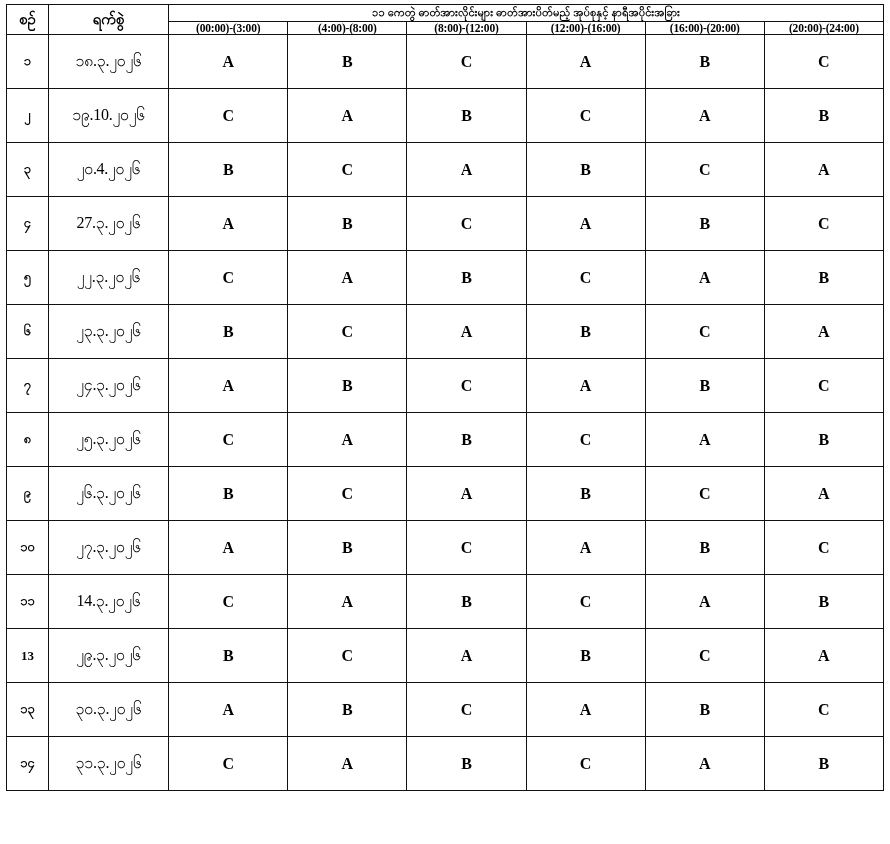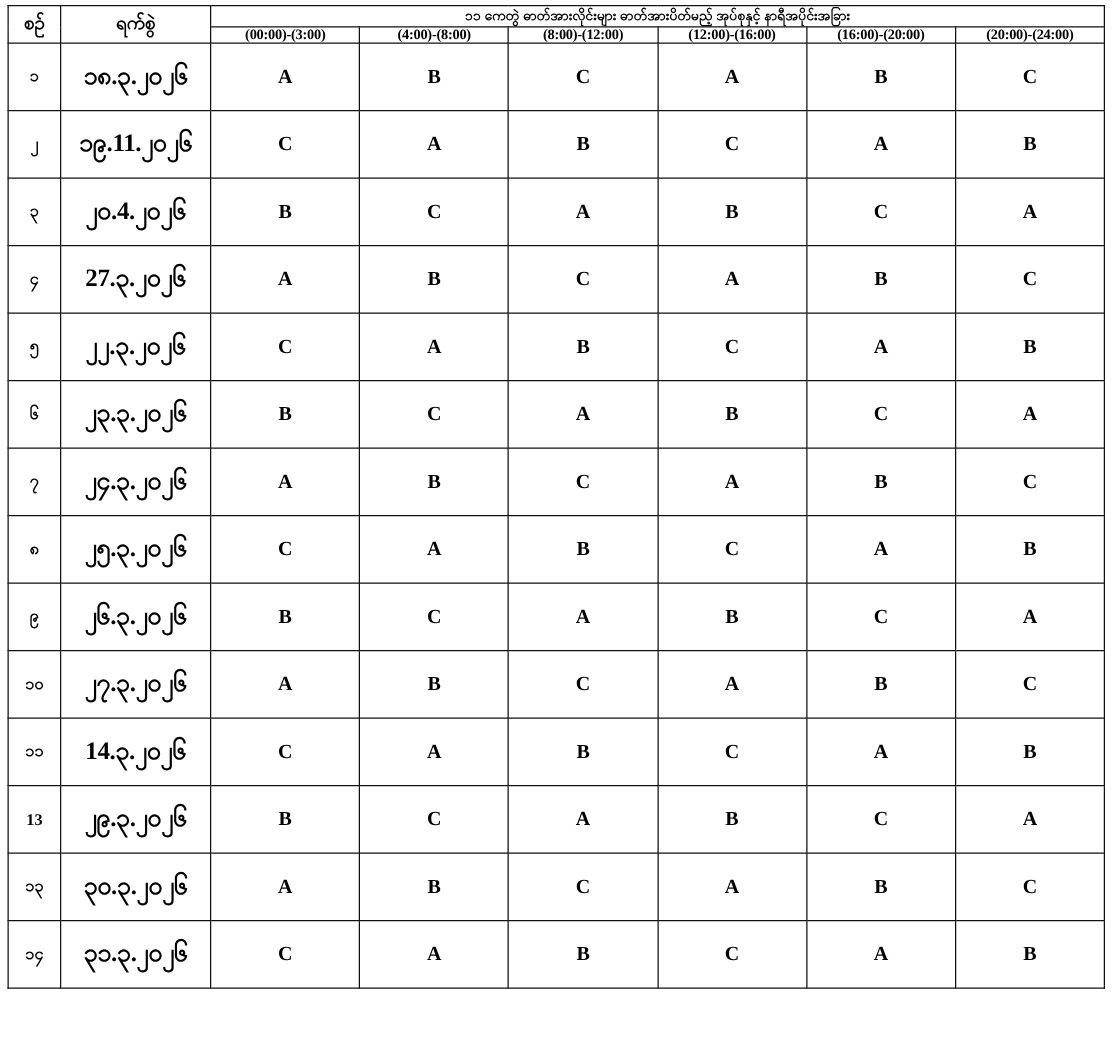--- a/index.html
+++ b/index.html
@@ -58,22 +58,22 @@
     padding: 7px 2px;
     letter-spacing: -0.2px;
     white-space: nowrap;
   }
   td.cell-no {
     font-size: 13px;
     font-weight: 600;
     height: 53px;
   }
   td.cell-date {
-    font-size: 20px;
-    font-weight: 700;
+    font-size: 16px;
+    font-weight: 400;
     letter-spacing: -0.3px;
   }
   td.cell-group {
     font-size: 16px;
     font-weight: 700;
   }
 </style>
 </head>
 <body>
 
@@ -110,21 +110,21 @@
         <td class="cell-date">၁၈.၃.၂၀၂၆</td>
         <td class="cell-group">A</td>
         <td class="cell-group">B</td>
         <td class="cell-group">C</td>
         <td class="cell-group">A</td>
         <td class="cell-group">B</td>
         <td class="cell-group">C</td>
       </tr>
       <tr>
         <td class="cell-no">၂</td>
-        <td class="cell-date">၁၉.11.၂၀၂၆</td>
+        <td class="cell-date">၁၉.10.၂၀၂၆</td>
         <td class="cell-group">C</td>
         <td class="cell-group">A</td>
         <td class="cell-group">B</td>
         <td class="cell-group">C</td>
         <td class="cell-group">A</td>
         <td class="cell-group">B</td>
       </tr>
       <tr>
         <td class="cell-no">၃</td>
         <td class="cell-date">၂၀.4.၂၀၂၆</td>

